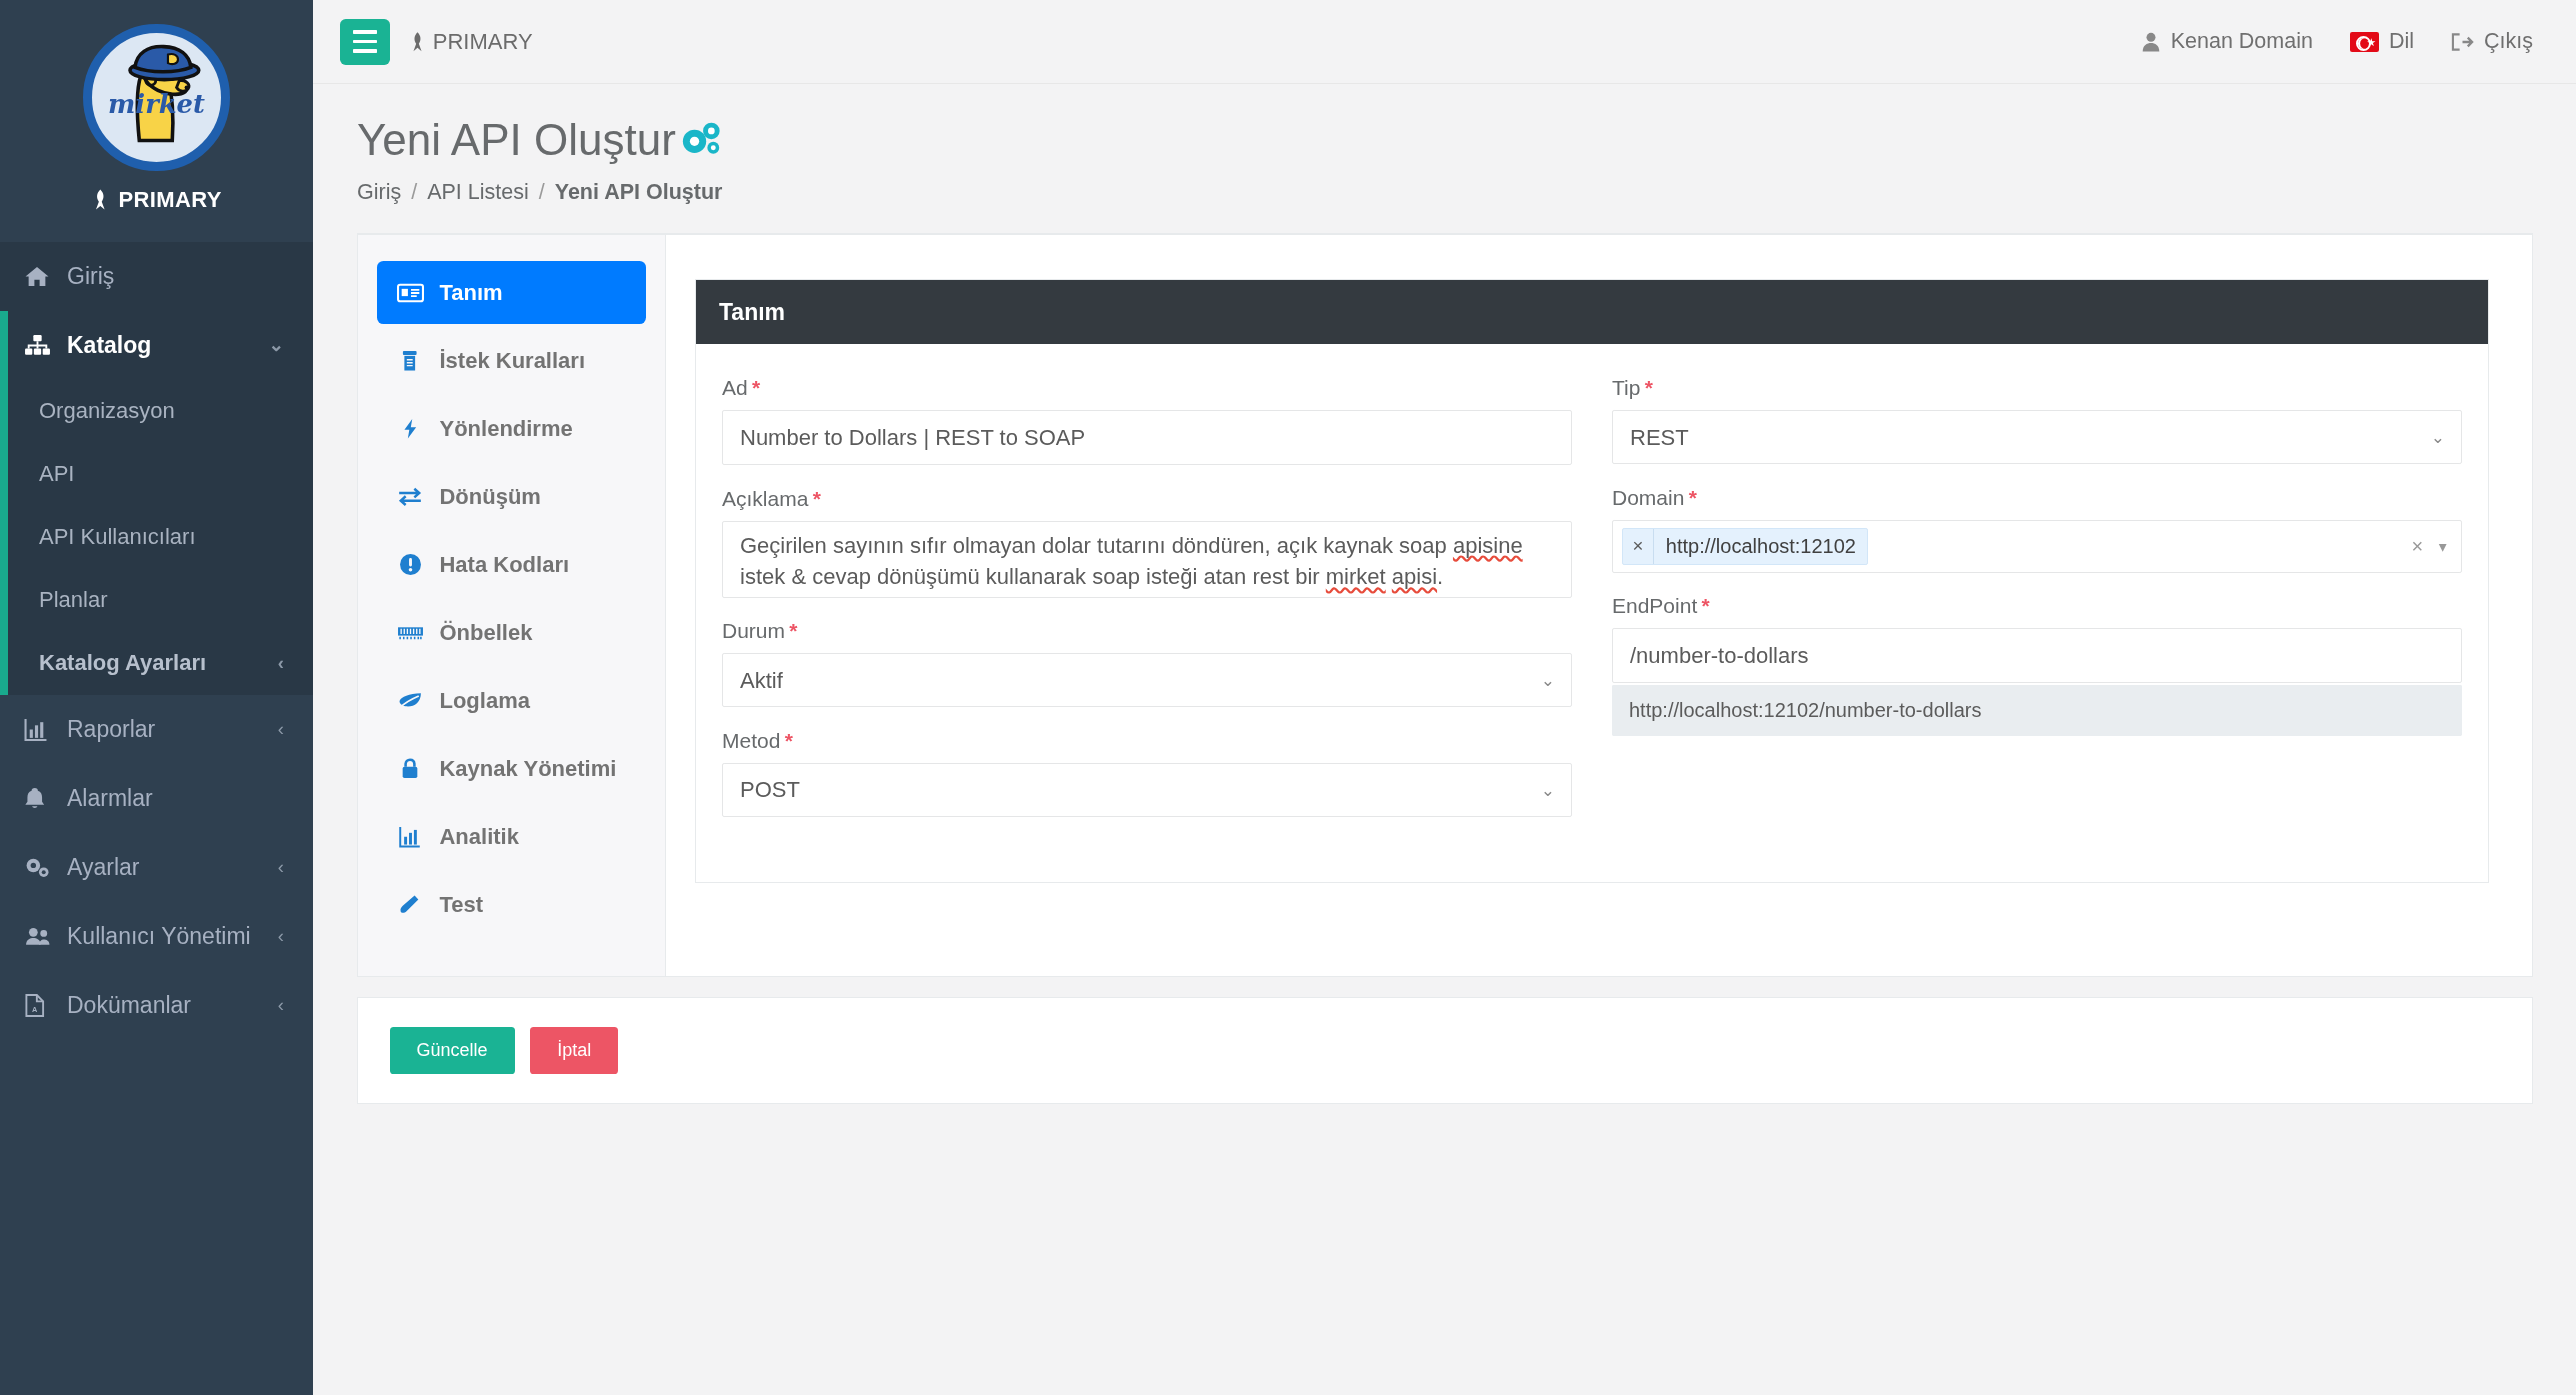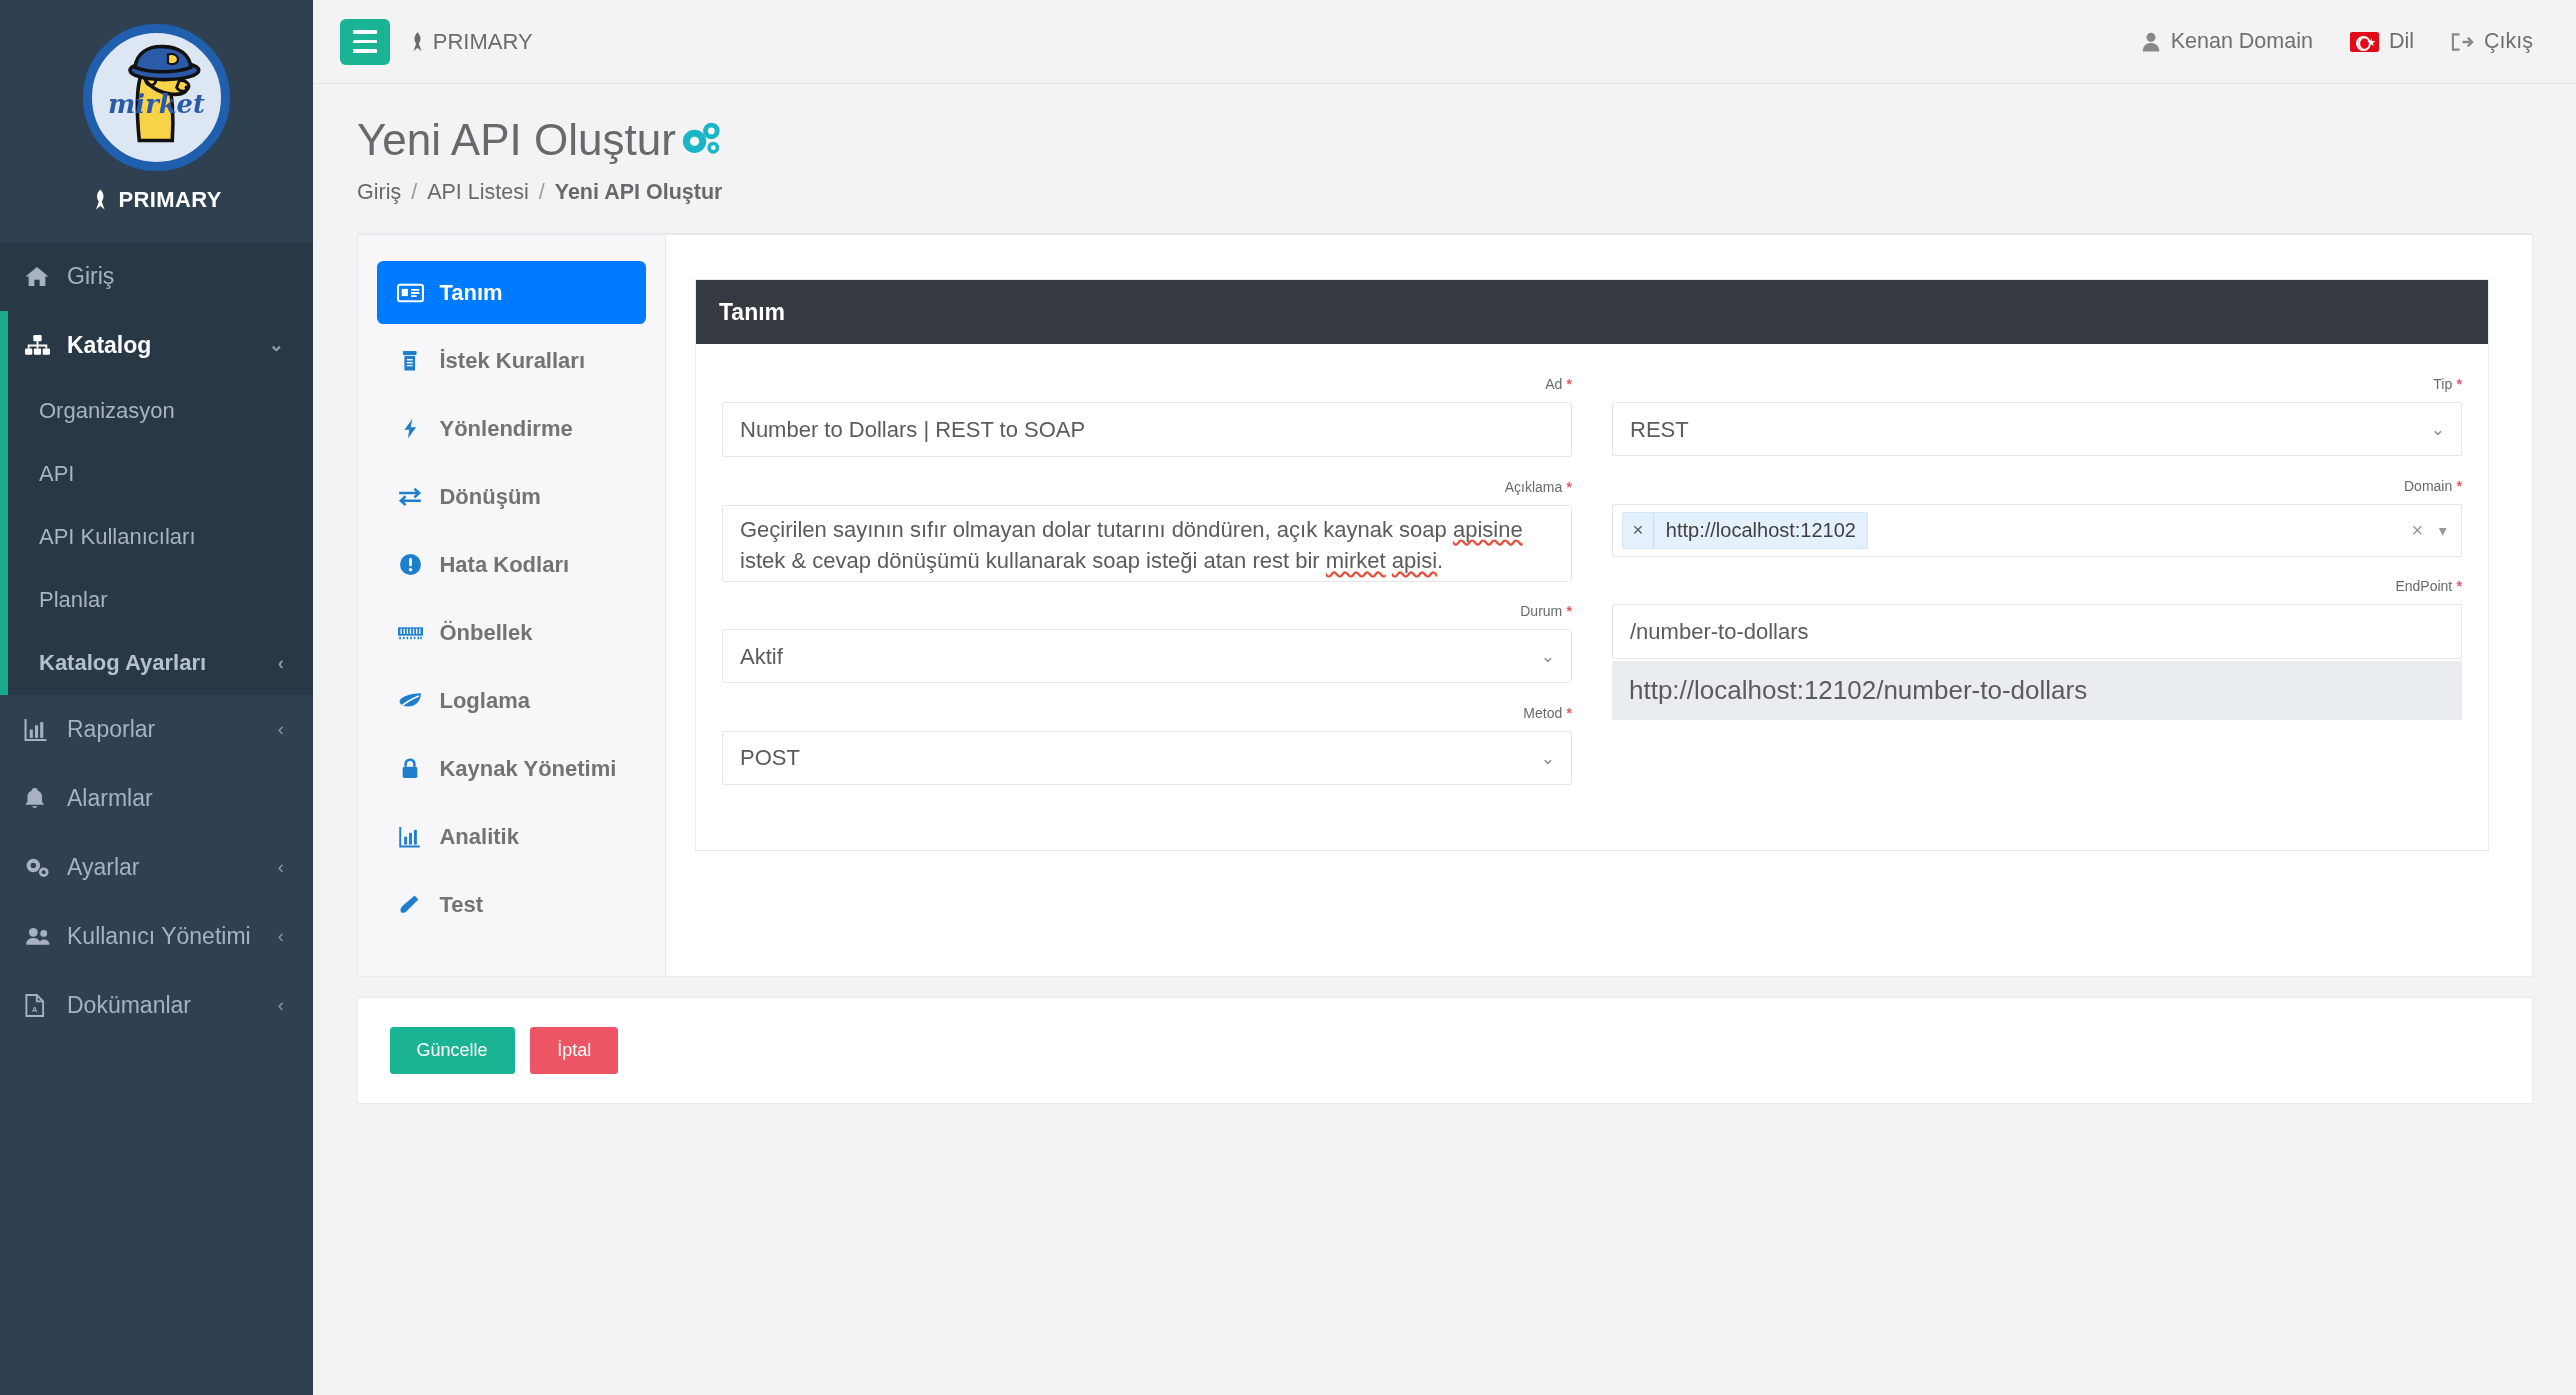--- a/index.html
+++ b/index.html
@@ -169,21 +169,21 @@
     font-size: 23px; font-weight: 700;
     padding: 18.6px 23px;
   }
   .panel-body {
     background: #fff;
     padding: 31.5px 26px 43px 26px;
     display: flex; gap: 40px;
   }
   .col { flex: 1; min-width: 0; }
   .field { margin-bottom: 21.5px; }
-  .lbl { font-size: 14px; color: #676a6c; margin-bottom: 10px; display: block; text-align: right; }
+  .lbl { font-size: 21px; color: #676a6c; margin-bottom: 10px; display: block; }
   .req { color: #ed5565; font-weight: 700; margin-left: 4.3px; }
 
   .inp, .sel, .txa {
     width: 100%;
     border: 0.7px solid #e5e6e7;
     background: #ffffff;
     font-family: "Liberation Sans", sans-serif;
     font-size: 22px;
     color: #5b5b5b;
     padding: 13.6px 17px;
@@ -220,21 +220,21 @@
   .s2-txt { padding: 0 11.4px; }
   .s2-right {
     margin-left: auto; display: flex; align-items: center; gap: 15.7px;
     padding-right: 5.7px; color: #999;
   }
   .s2-clear { font-size: 20px; cursor: pointer; }
   .s2-caret { font-size: 15.7px; cursor: pointer; }
 
   .preview {
     background: #e9edf0;
-    font-size: 26px; color: #5b5b5b;
+    font-size: 20px; color: #5b5b5b;
     padding: 14.3px 17px;
     border-radius: 1.4px;
     margin-top: 1.4px;
   }
 
   .spell { text-decoration: underline wavy #e74c3c; text-decoration-skip-ink: none; margin-top: 20px; }
 
   .actions {
     background: #ffffff;
     border: 0.7px solid #e7eaec;

